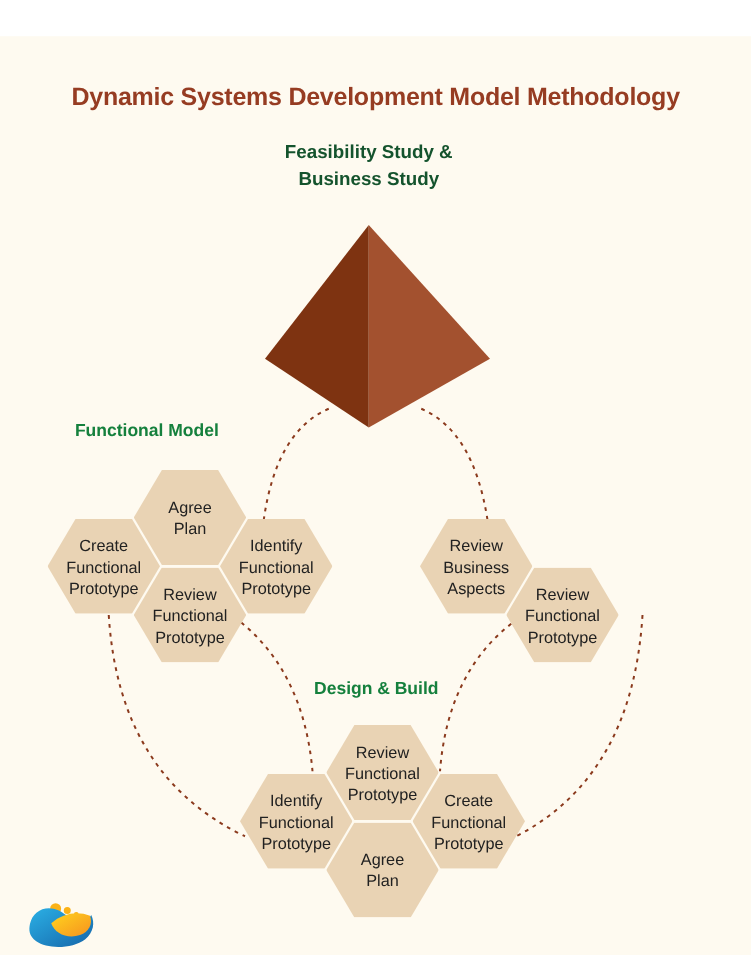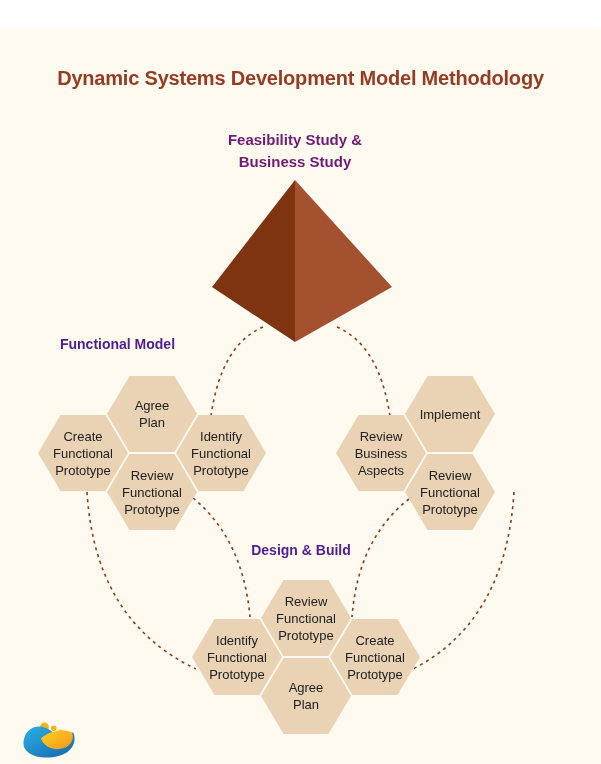--- a/index.html
+++ b/index.html
@@ -12,32 +12,32 @@
     margin-top:29px;
   }
   .page-title {
     position:absolute; left:0; top:38px; width:601px;
     text-align:center;
     font-size:20px; font-weight:bold; letter-spacing:-0.2px;
     color:#963c22;
     margin:0;
   }
   .feasibility-label {
-    position:absolute; left:145px; top:100px; width:300px;
+    position:absolute; left:145px; top:82px; width:300px;
     text-align:center;
     font-size:15px; font-weight:bold; line-height:22px;
-    color:#701a75;
+    color:#14532d;
     white-space:pre-line;
   }
   .diagram-svg { position:absolute; left:0; top:0; }
   .arc { fill:none; stroke-width:1.6; stroke-dasharray:3 4; }
   .section-label {
     position:absolute;
     font-size:14px; font-weight:bold;
-    color:#4c1d95;
+    color:#15803d;
     text-align:center;
   }
   .label-functional     { left:20px;  top:307px; width:195px; }
   .label-implementation { left:375px; top:312px; width:196px; }
   .label-design         { left:201px; top:513px; width:200px; }
   .cluster { position:absolute; width:228px; height:154px; }
   .cluster-functional { left:38px;  top:347px; }
   .cluster-implementation { left:336px; top:347px; }
   .cluster-design { left:192px; top:551px; }
   .hex {
@@ -94,21 +94,20 @@
 Prototype</div>
     <div class="hex pos-right">Identify
 Functional
 Prototype</div>
     <div class="hex pos-bottom">Review
 Functional
 Prototype</div>
   </div>
 
   <div class="cluster cluster-implementation">
-    <div class="hex pos-top">Implement</div>
     <div class="hex pos-left">Review
 Business
 Aspects</div>
     <div class="hex pos-bottom">Review
 Functional
 Prototype</div>
   </div>
 
   <div class="cluster cluster-design">
     <div class="hex pos-top">Review

